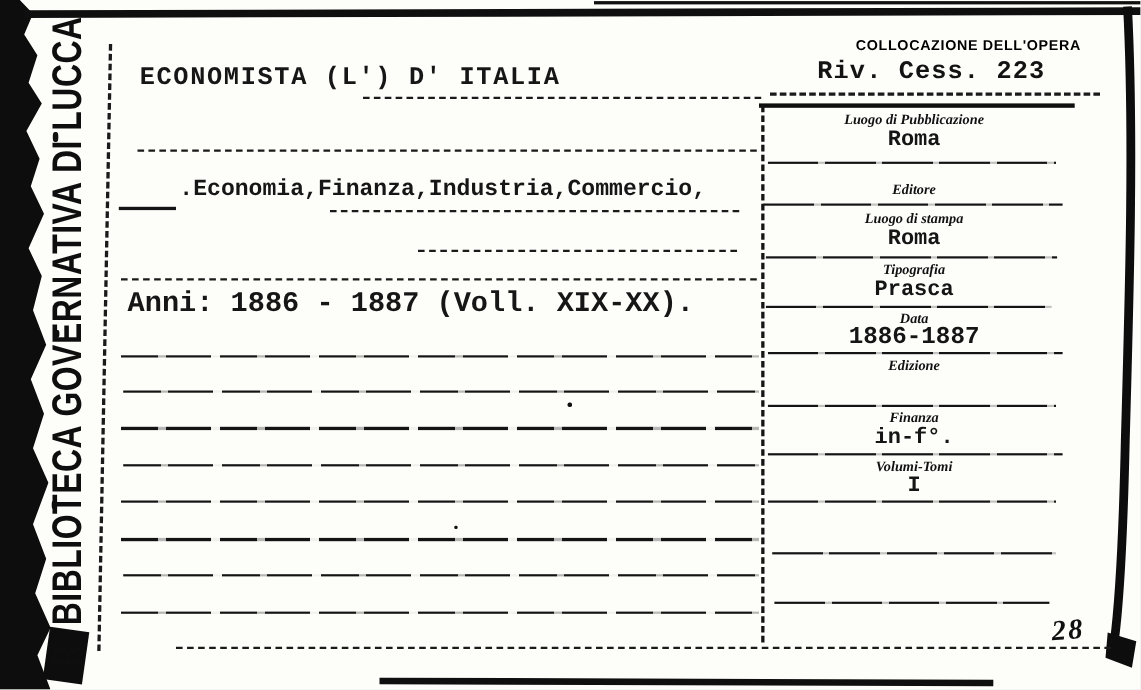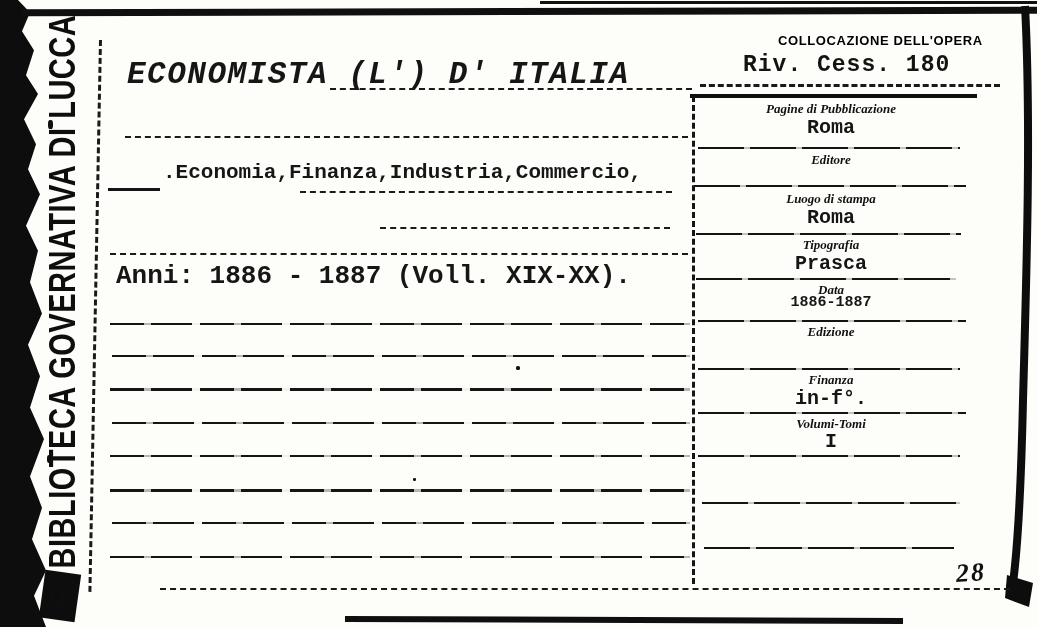--- a/index.html
+++ b/index.html
@@ -21,21 +21,21 @@
   .rule.dashed{height:0;background:none;border-top:2px dashed #1a1a1a;}
   .rule.thick{height:4px;background:#0f0f0f;}
   .vsep{position:absolute;left:99px;top:40px;height:552px;width:0;border-left:3px dashed #1a1a1a;transform:rotate(1.1deg);transform-origin:top center;}
   
   .stamp{position:absolute;left:-225px;top:290px;width:590px;height:44px;
     transform:rotate(-90deg) scaleY(1.3);transform-origin:center;
     font:bold 29px "Liberation Sans",sans-serif;letter-spacing:.5px;text-align:center;
     white-space:nowrap;color:#0e0e0e;}
   
   .typed{position:absolute;font:bold 21px "Liberation Mono",monospace;color:#161616;white-space:nowrap;letter-spacing:0;}
-  .title{font-size:31px;letter-spacing:1.5px;font-style:italic;}
+  .title{font-size:23px;letter-spacing:1.5px;}
   
   .colloc-hdr{position:absolute;left:778px;top:33px;font:bold 13px "Liberation Sans",sans-serif;letter-spacing:.6px;color:#000000;}
   .colloc-val{position:absolute;left:743px;top:52px;font:bold 23px "Liberation Mono",monospace;letter-spacing:1px;color:#131313;}
   
   .detailbox{position:absolute;left:690px;top:94px;width:287px;height:492px;}
   .box-top{position:absolute;left:0;top:0;width:287px;height:4px;background:#0f0f0f;}
   .box-left{position:absolute;left:2px;top:2px;height:488px;width:0;border-left:3px dashed #151515;}
   .fld-label{position:absolute;left:0;width:282px;text-align:center;
     font:italic 700 13px "Liberation Serif",serif;color:#111;white-space:nowrap;}
   .fld-value{position:absolute;left:0;width:282px;text-align:center;
@@ -86,45 +86,45 @@
   <div class="rule" style="left:110px;top:489px;width:580px;height:3px"></div>
   <div class="rule" style="left:112px;top:522px;width:578px"></div>
   <div class="rule" style="left:110px;top:556px;width:580px"></div>
   <div class="rule dashed" style="left:160px;top:588px;width:850px"></div>
   <div class="rule thick" style="left:345px;top:617px;width:558px;height:6px;transform:rotate(.2deg)"></div>
 
   <div class="speck" style="left:516px;top:366px;width:4px;height:4px"></div>
   <div class="speck" style="left:413px;top:478px;width:3px;height:3px"></div>
 
   <div class="colloc-hdr">COLLOCAZIONE DELL'OPERA</div>
-  <div class="colloc-val">Riv. Cess. 180</div>
+  <div class="colloc-val">Riv. Cess. 223</div>
   <div class="rule dashed" style="left:700px;top:84px;width:300px;border-top-width:3px"></div>
 
   <div class="detailbox">
     <div class="box-top"></div>
     <div class="box-left"></div>
 
-    <div class="fld-label" style="top:7px">Pagine di Pubblicazione</div>
+    <div class="fld-label" style="top:7px">Luogo di Pubblicazione</div>
     <div class="fld-value" style="top:22px">Roma</div>
     <div class="fld-rule" style="left:8px;top:53px;width:262px"></div>
 
-    <div class="fld-label" style="top:58px">Editore</div>
+    <div class="fld-label" style="top:70px">Editore</div>
     <div class="fld-value" style="top:72px"></div>
     <div class="fld-rule" style="left:4px;top:91px;width:272px"></div>
 
     <div class="fld-label" style="top:97px">Luogo di stampa</div>
     <div class="fld-value" style="top:112px">Roma</div>
     <div class="fld-rule" style="left:6px;top:139px;width:265px"></div>
 
     <div class="fld-label" style="top:143px">Tipografia</div>
     <div class="fld-value" style="top:158px">Prasca</div>
     <div class="fld-rule" style="left:6px;top:184px;width:260px"></div>
 
     <div class="fld-label" style="top:188px">Data</div>
-    <div class="fld-value" style="top:200px;font-size:15px">1886-1887</div>
+    <div class="fld-value" style="top:200px;font-size:22px">1886-1887</div>
     <div class="fld-rule" style="left:8px;top:226px;width:268px"></div>
 
     <div class="fld-label" style="top:230px">Edizione</div>
     <div class="fld-value" style="top:246px"></div>
     <div class="fld-rule" style="left:8px;top:274px;width:262px"></div>
 
     <div class="fld-label" style="top:278px">Finanza</div>
     <div class="fld-value" style="top:293px">in-f°.</div>
     <div class="fld-rule" style="left:8px;top:318px;width:268px"></div>
 

